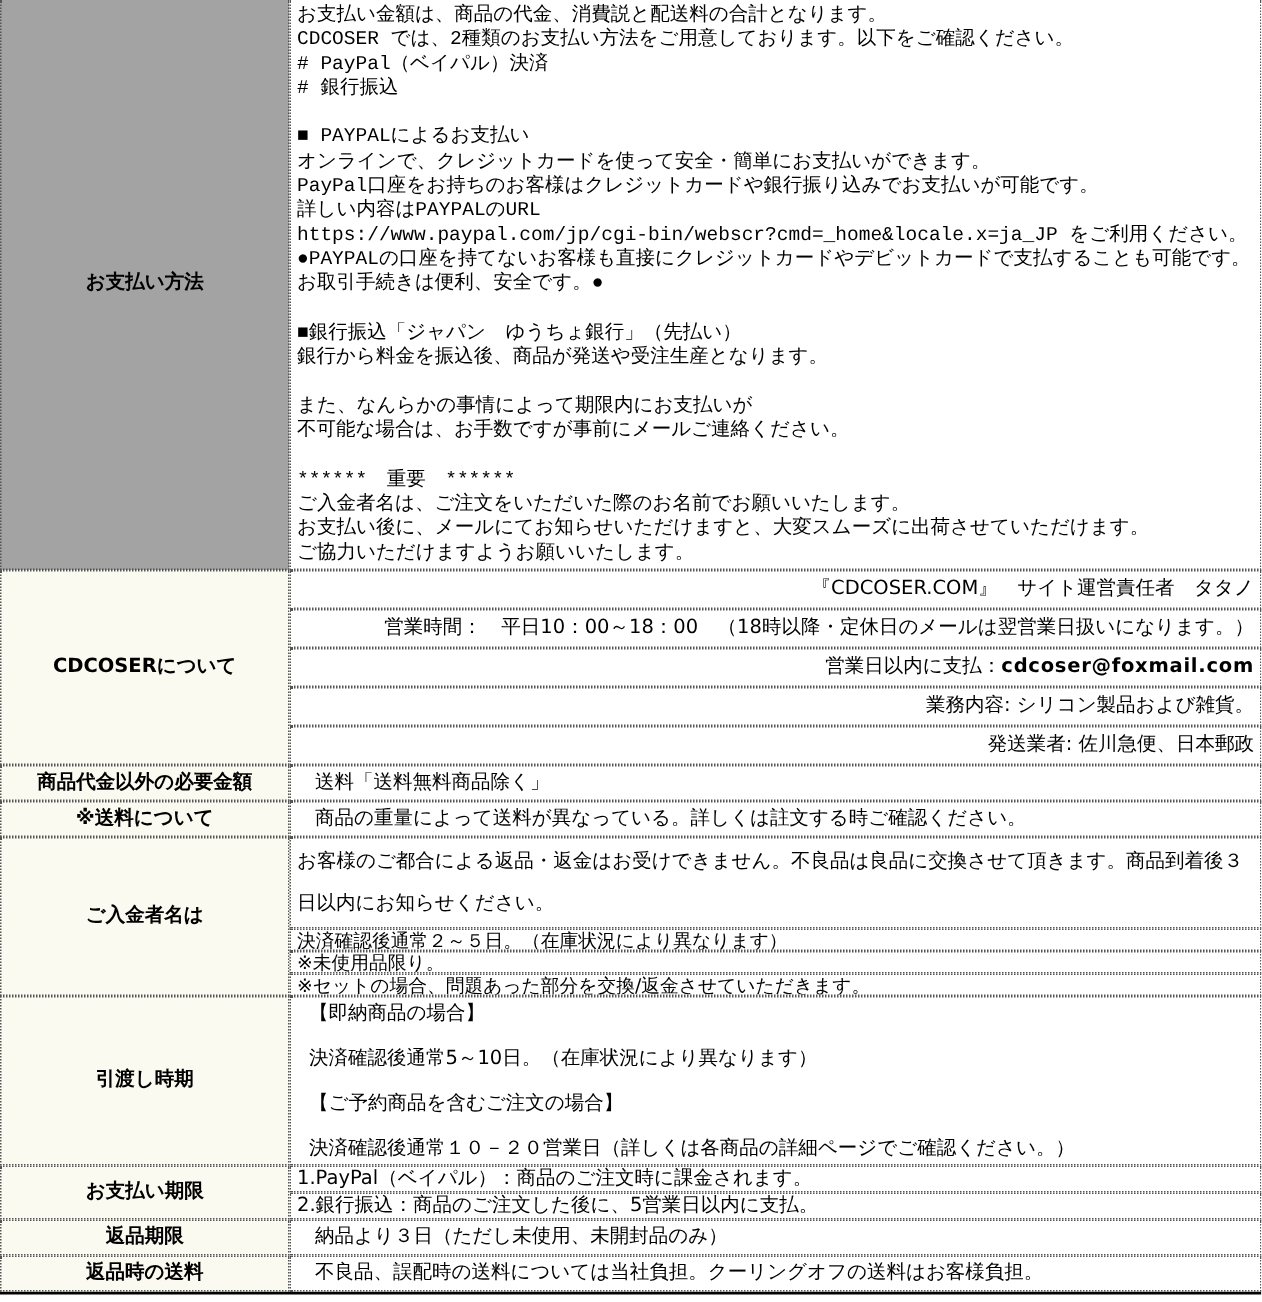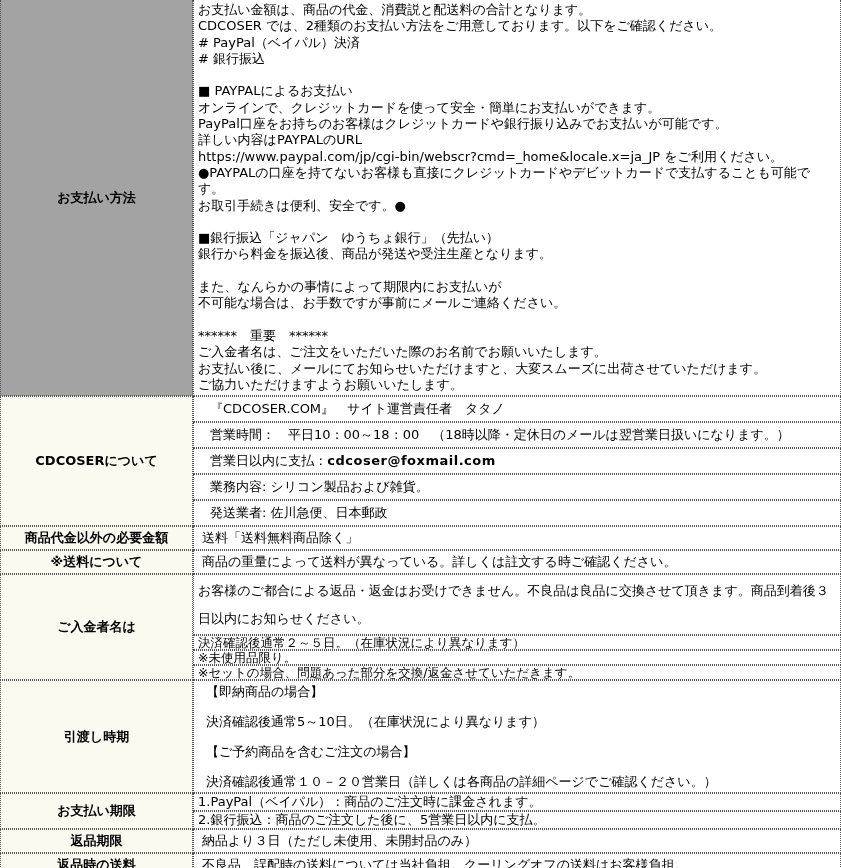--- a/index.html
+++ b/index.html
@@ -23,41 +23,41 @@
     color: #000000;
     border-bottom: 2px solid #000000;
   }
   col.head-col { width: 193px; }
   th, td {
     border: 1px dotted #555555;
     box-sizing: border-box;
     vertical-align: top;
     overflow: hidden;
   }
-  tr.first-row th, tr.first-row td { border-top: none; }
+  tr.first-row th, tr.first-row td { border-top: none; font-family: Liberation Mono, monospace; }
   th.row-header {
     background: #fafaf0;
     font-weight: bold;
     font-size: 13px;
     text-align: center;
     vertical-align: middle;
     padding: 2px 4px;
     line-height: 16px;
   }
   th.row-header.white-bg { background: #a3a3a3; }
   td.content-cell {
     background: #ffffff;
     white-space: pre-line;
     padding: 2px 4px;
     line-height: 16.3px;
     word-break: break-all;
     overflow-wrap: anywhere;
   }
-  td.sub-row { height: 26px; padding: 4px 4px 2px 16px; line-height: 16px; }
-  td.short-row { height: 23px; padding: 3px 8px; line-height: 16px; }
+  td.sub-row { height: 26px; padding: 4px 4px 2px 4px; line-height: 16px; text-align: right; }
+  td.short-row { height: 23px; padding: 3px 16px; line-height: 16px; font-family: Liberation Mono, monospace; }
   td.tight-row { height: 14px; padding: 0 4px; line-height: 13px; font-size: 12.5px; }
   td.wrap2-row { padding: 2px 8px 1px 4px; line-height: 28px; margin-top: 24px; }
   td.delivery-cell { line-height: 15px; padding: 3px 12px; margin-top: 24px; }
   td.deadline-row { height: 17px; padding: 1px 4px; line-height: 14px; }
   .email-bold { font-weight: bold; letter-spacing: 0.5px; }
 </style>
 </head>
 <body>
 
 <div class="page">

